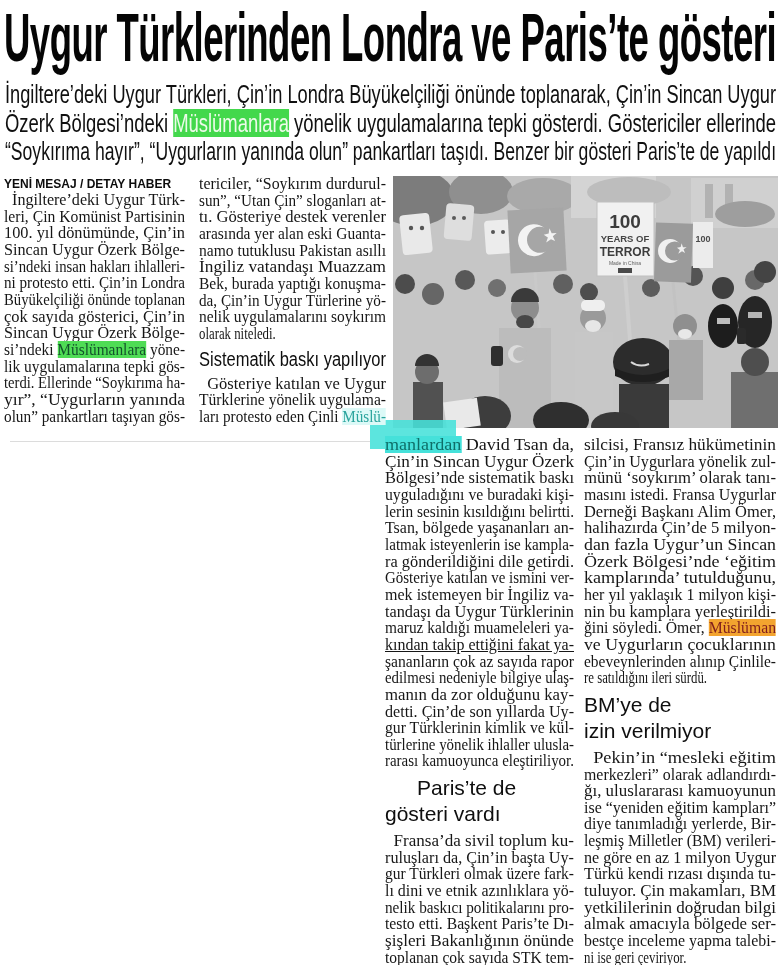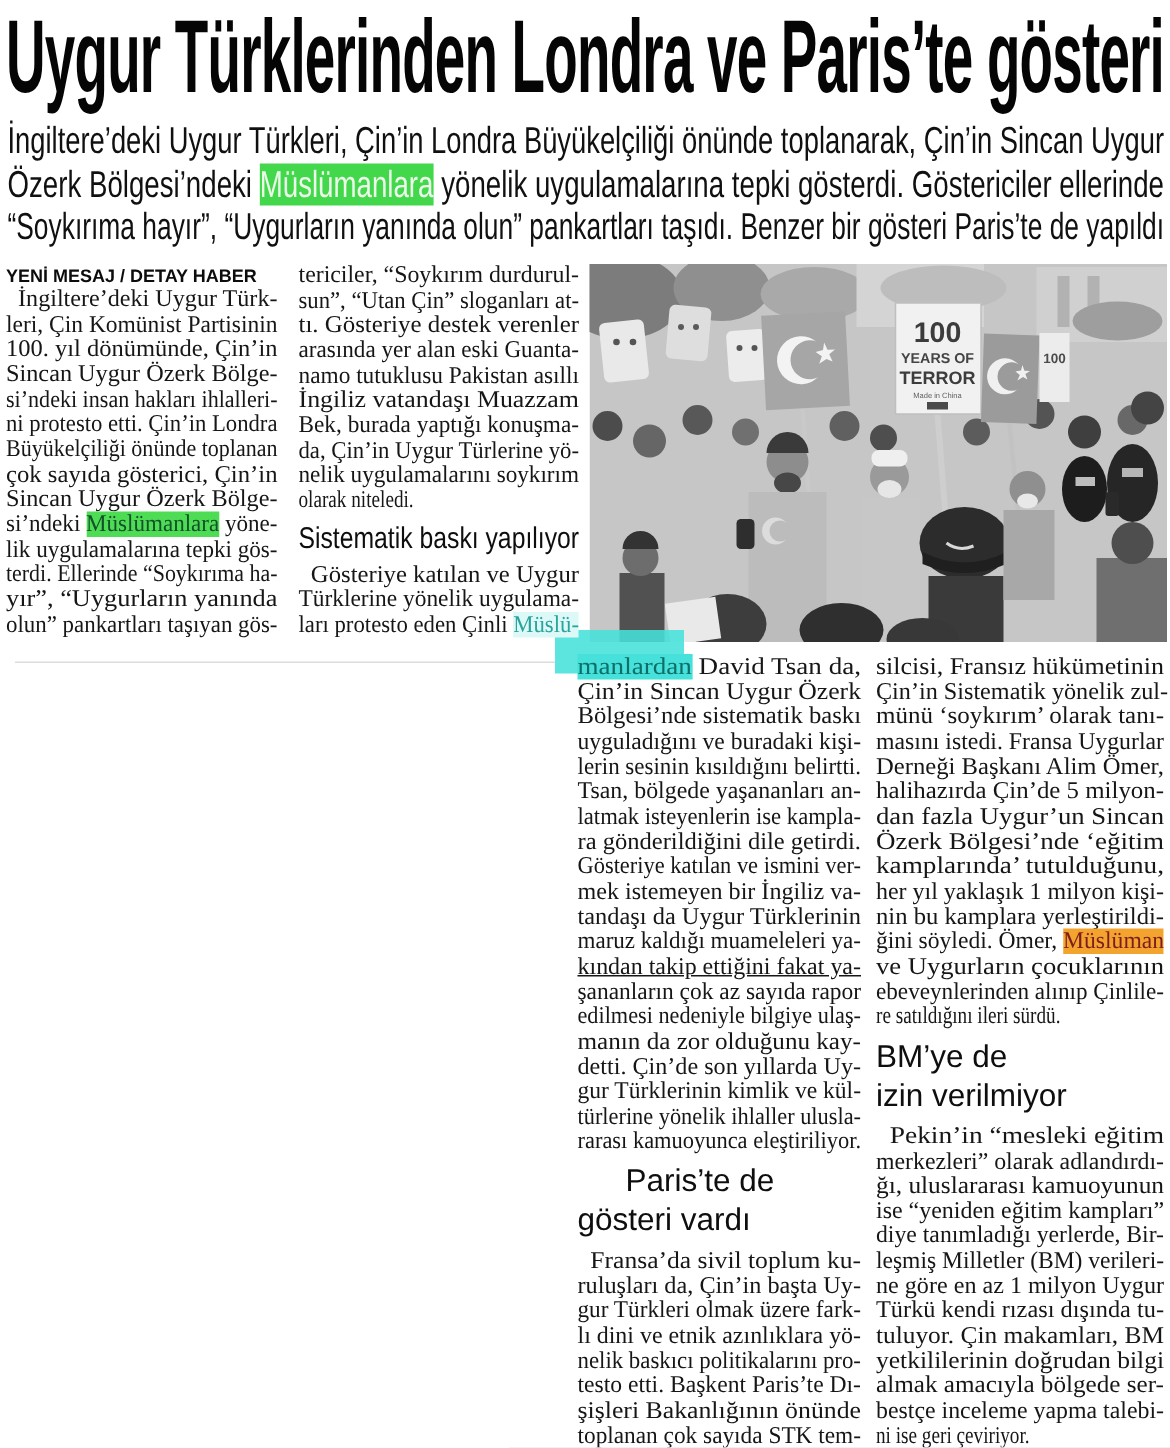--- a/index.html
+++ b/index.html
@@ -252,21 +252,21 @@
         <div class="line" style="transform: scaleX(0.9515);"><span>nelik baskıcı politikalarını pro-</span></div>
         <div class="line" style="transform: scaleX(0.9837);"><span>testo etti. Başkent Paris’te Dı-</span></div>
         <div class="line" style="transform: scaleX(1.074);"><span>şişleri Bakanlığının önünde</span></div>
         <div class="line" style="transform: scaleX(0.9711);"><span>toplanan çok sayıda STK tem-</span></div>
       </div>
   </div>
 
   <div class="col" id="col4">
     <div>
         <div class="line" style="transform: scaleX(1.0827);"><span>silcisi, Fransız hükümetinin</span></div>
-        <div class="line" style="transform: scaleX(1.0072);"><span>Çin’in Sistematik yönelik zul-</span></div>
+        <div class="line" style="transform: scaleX(1.0072);"><span>Çin’in Uygurlara yönelik zul-</span></div>
         <div class="line" style="transform: scaleX(1.0429);"><span>münü ‘soykırım’ olarak tanı-</span></div>
         <div class="line" style="transform: scaleX(0.991);"><span>masını istedi. Fransa Uygurlar</span></div>
         <div class="line" style="transform: scaleX(1.0274);"><span>Derneği Başkanı Alim Ömer,</span></div>
         <div class="line" style="transform: scaleX(1.0363);"><span>halihazırda Çin’de 5 milyon-</span></div>
         <div class="line" style="transform: scaleX(1.1128);"><span>dan fazla Uygur’un Sincan</span></div>
         <div class="line" style="transform: scaleX(1.1253);"><span>Özerk Bölgesi’nde ‘eğitim</span></div>
         <div class="line" style="transform: scaleX(1.1331);"><span>kamplarında’ tutulduğunu,</span></div>
         <div class="line" style="transform: scaleX(0.9978);"><span>her yıl yaklaşık 1 milyon kişi-</span></div>
         <div class="line" style="transform: scaleX(1.0264);"><span>nin bu kamplara yerleştirildi-</span></div>
         <div class="line" style="transform: scaleX(0.9828);"><span>ğini söyledi. Ömer, </span><span class="hl-orange">Müslüman</span></div>

